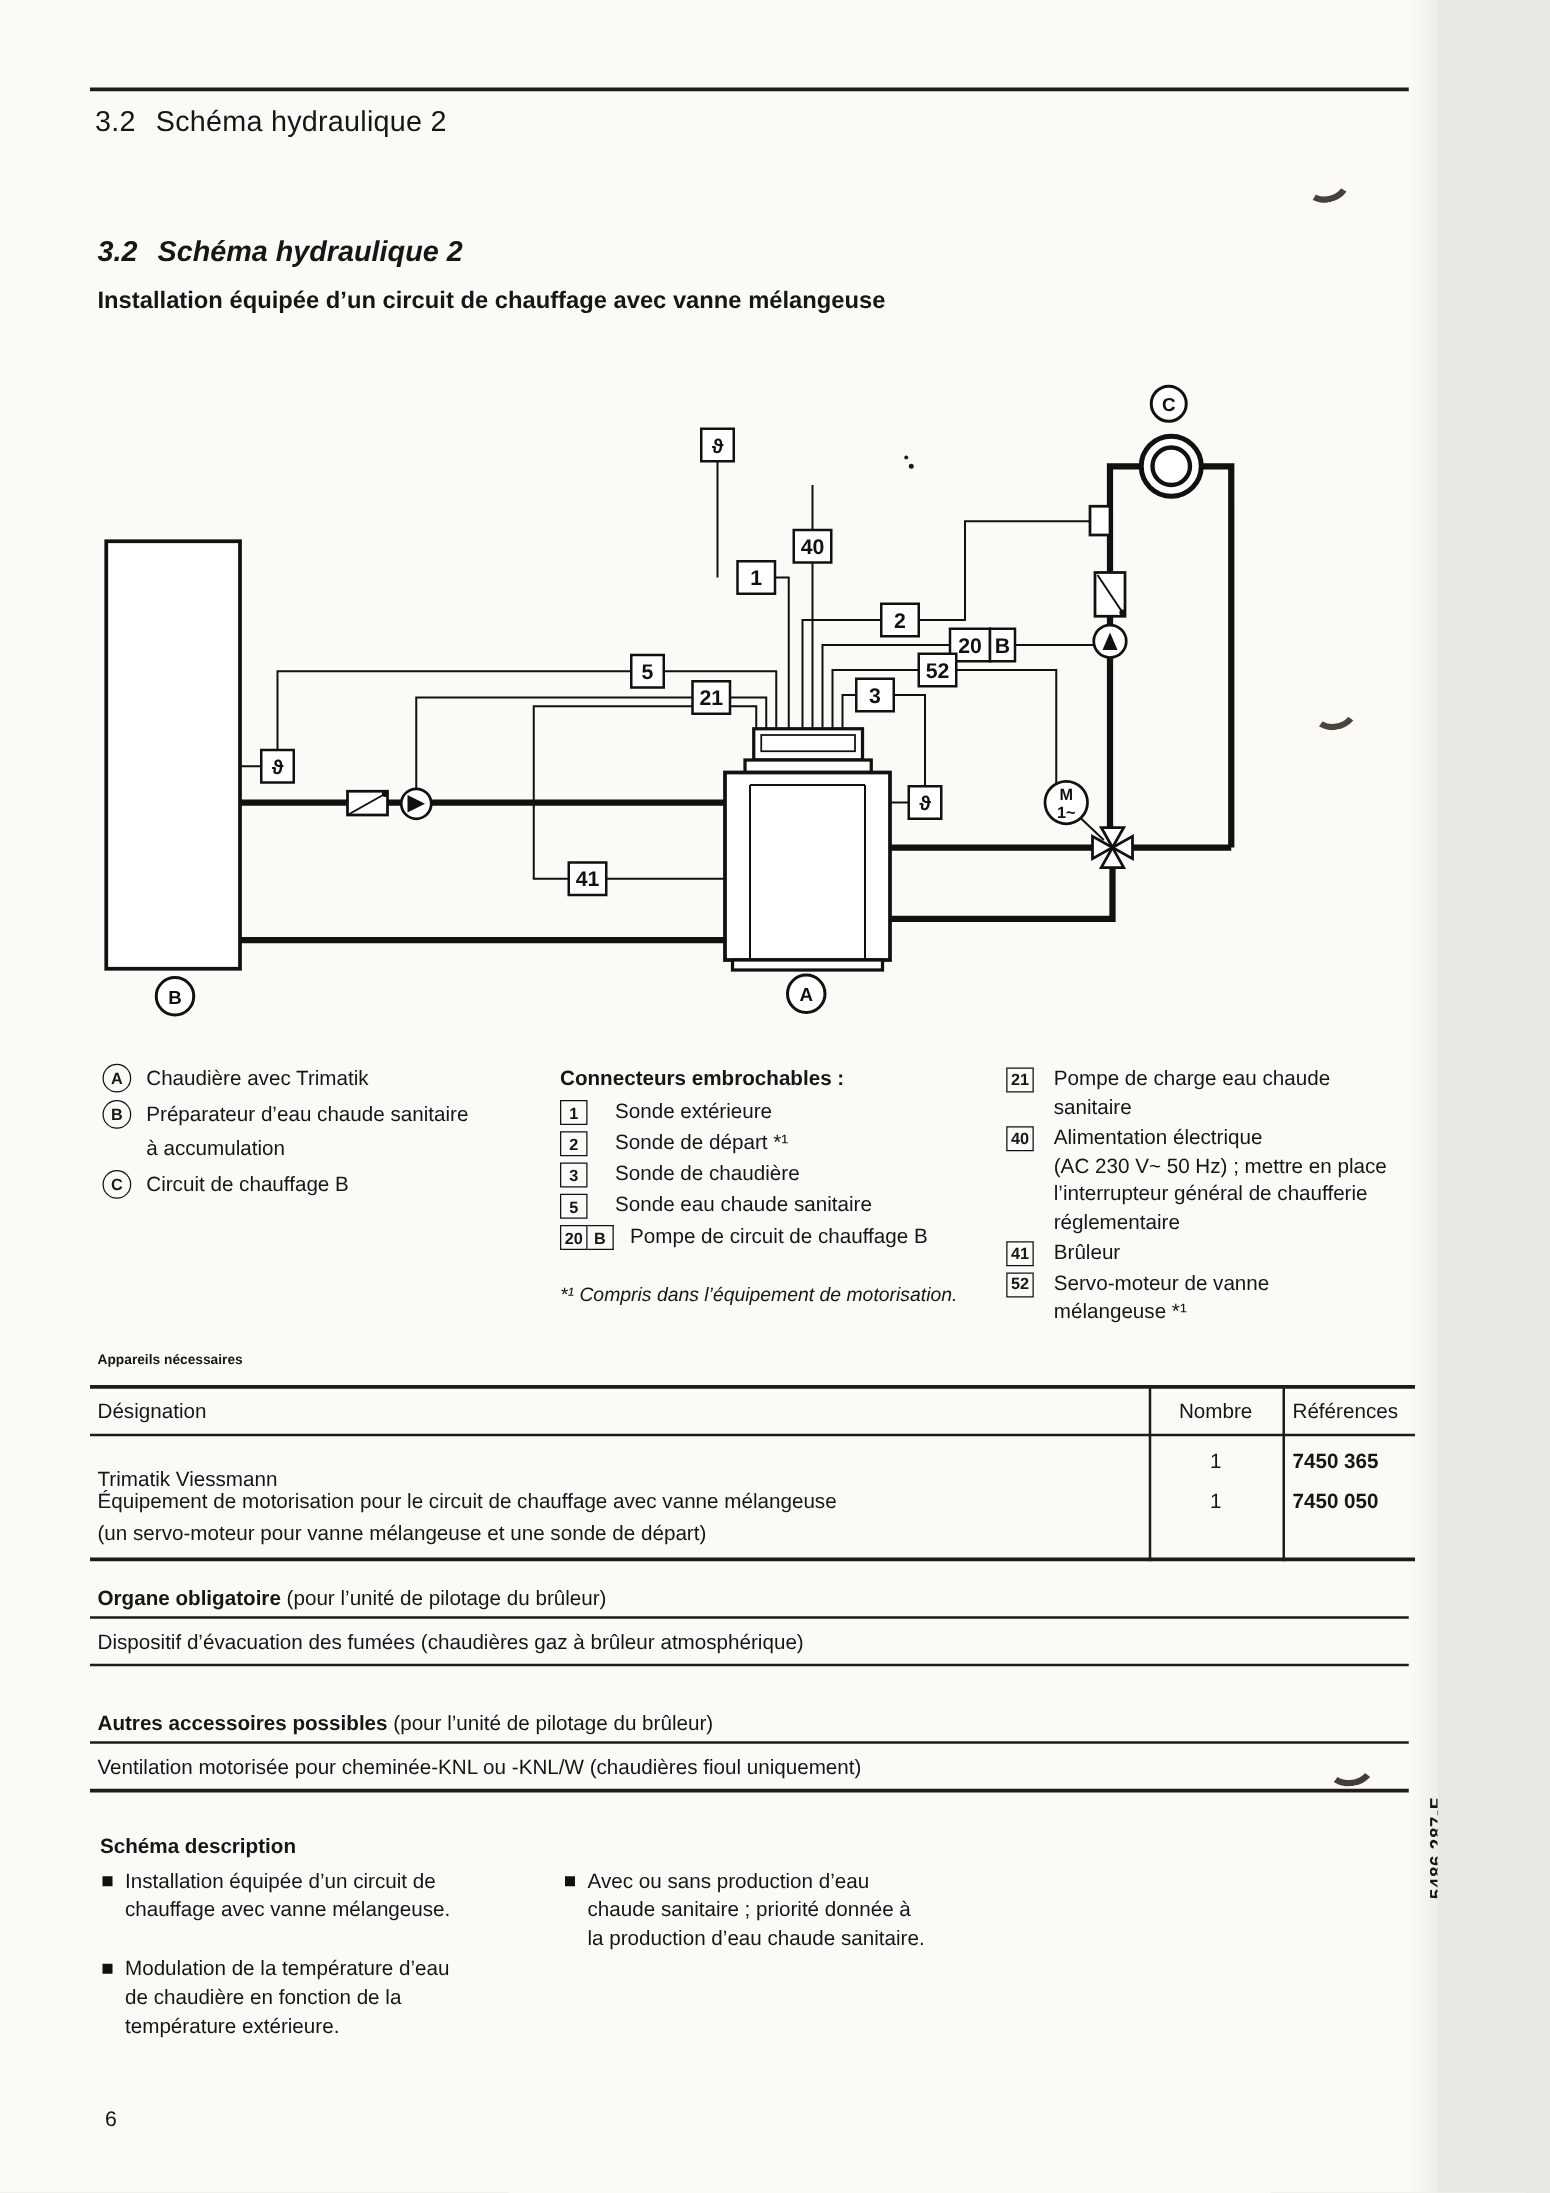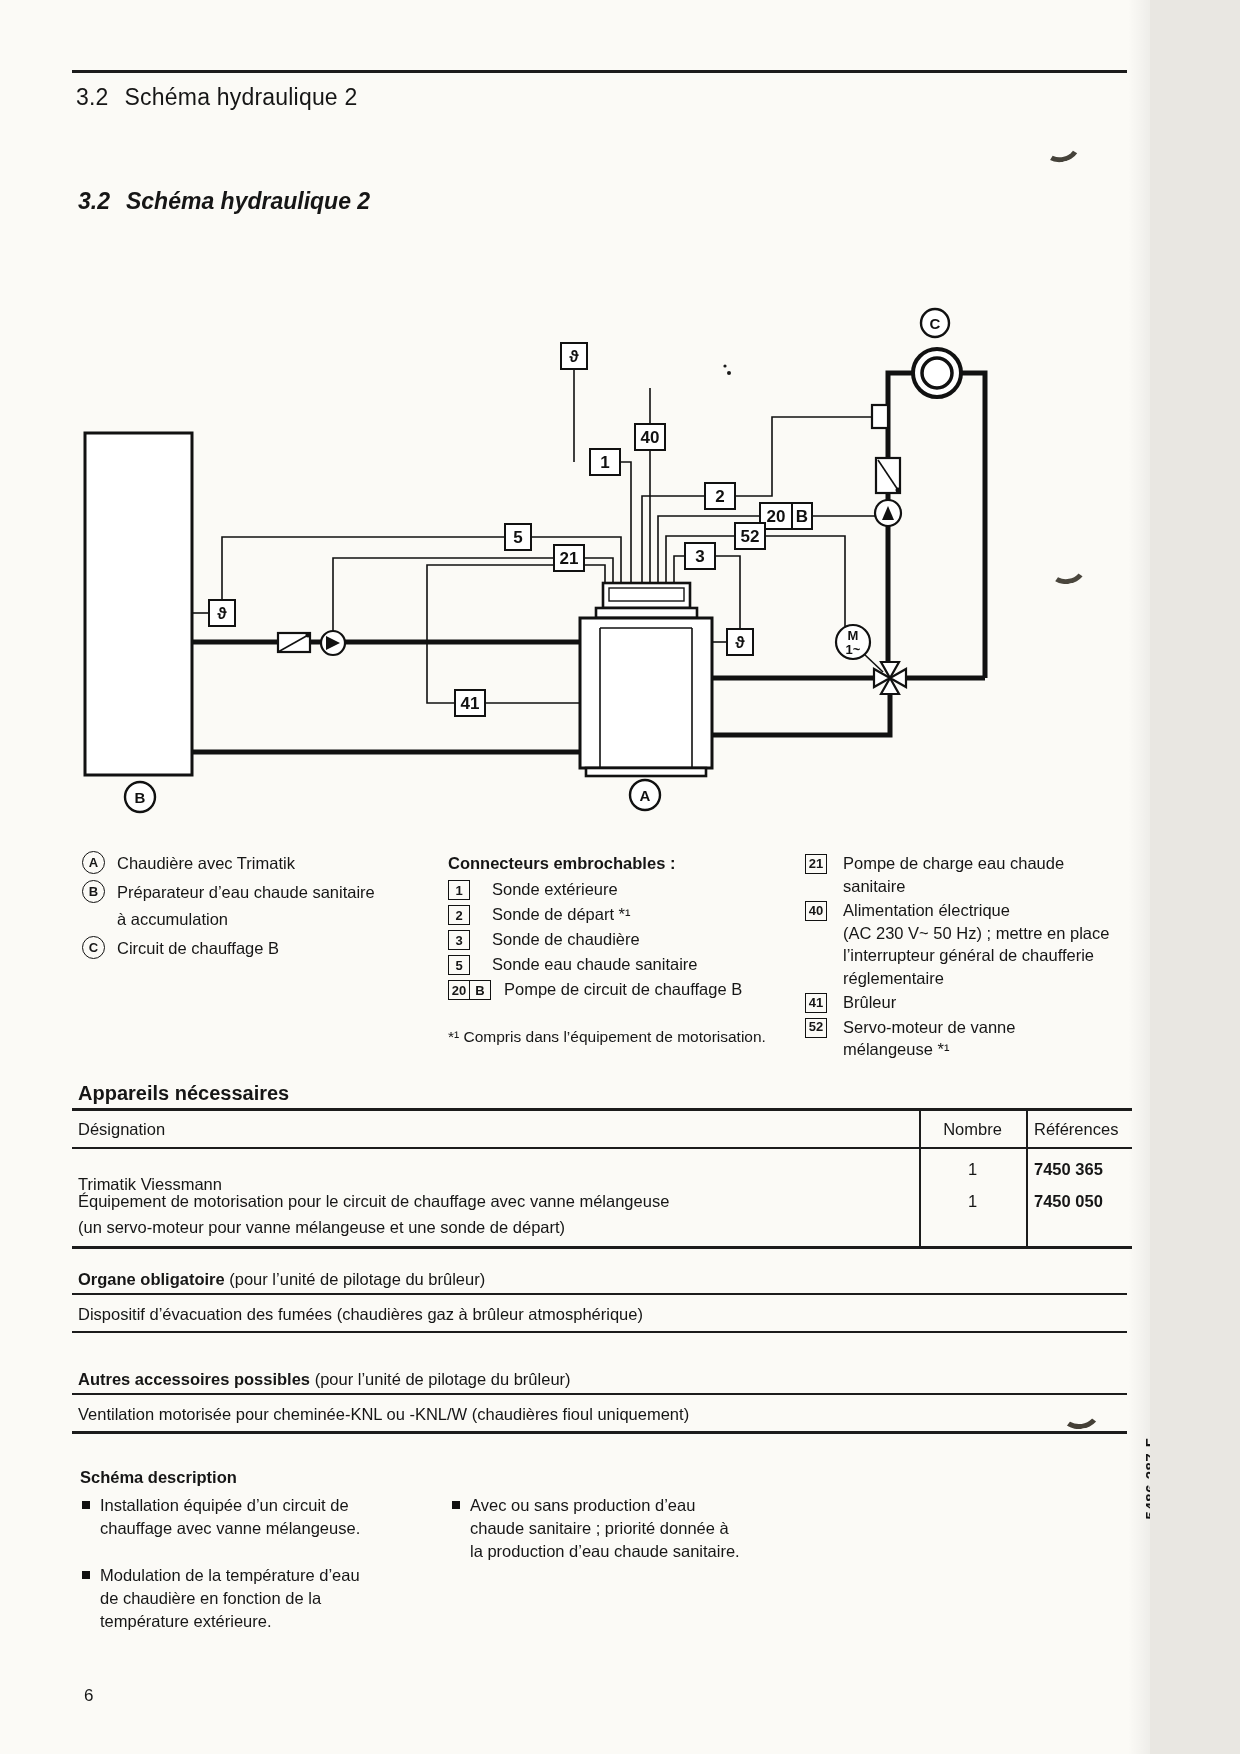--- a/index.html
+++ b/index.html
@@ -28,24 +28,24 @@
   .leg .row{display:flex;margin-bottom:2px;}
   .cmark{flex:0 0 auto;display:inline-flex;width:21px;height:21px;border:1.8px solid #111;
          border-radius:50%;align-items:center;justify-content:center;font-size:13px;
          font-weight:bold;margin-right:12px;margin-top:1px;}
   .bmark{flex:0 0 auto;display:inline-flex;min-width:16px;height:18px;border:1.7px solid #111;
          align-items:center;justify-content:center;font-size:13px;font-weight:bold;
          padding:0 2px;margin-top:2px;}
   .bmark.joined{border-left:none;}
   .mcol{flex:0 0 44px;display:flex;align-items:flex-start;}
   .leg-title{font-weight:bold;margin-bottom:3px;}
-  .footnote{position:absolute;left:448px;top:1028px;font-size:15.5px;}
+  .footnote{position:absolute;left:448px;top:1028px;font-size:15.5px;font-style:italic;}
   
   .tbl{position:absolute;left:72px;top:1082px;width:1060px;font-size:16.5px;}
-  .tbl .title{position:absolute;left:6px;top:0;font-weight:bold;font-size:20px;text-align:center;}
+  .tbl .title{position:absolute;left:6px;top:0;font-weight:bold;font-size:11px;text-align:center;}
   .tbl .line{position:absolute;left:0;width:1060px;background:#1c1c1c;}
   .tbl .vline{position:absolute;width:2px;background:#1c1c1c;}
   .tbl .cell{position:absolute;}
   
   .sec-h{position:absolute;left:78px;font-size:16.5px;}
   .sec-h b{font-size:16.5px;}
   .sec-b{position:absolute;left:78px;font-size:16.5px;}
   
   .desc-title{position:absolute;left:80px;top:1468px;font-weight:bold;font-size:16.5px;}
   .bullet-item{position:absolute;display:flex;font-size:16.5px;line-height:23px;}
@@ -63,20 +63,21 @@
   <div class="rule" style="left:72px;top:70px;width:1055px;height:3px;"></div>
 
   <div class="h-top">
     <span class="num">3.2</span><span>Schéma hydraulique 2</span>
   </div>
 
   <div class="h-main">
     <span class="num">3.2</span><span>Schéma hydraulique 2</span>
   </div>
 
+  <div class="subtitle">Installation équipée d’un circuit de chauffage avec vanne mélangeuse</div>
 
   <svg class="diagram" width="1060" height="550" viewBox="0 0 1060 550">
 
     <g>
       <path class="pipe" d="M122,364 H510"></path>
       <path class="pipe" d="M122,474 H510"></path>
       <path class="pipe" d="M642,400 H804"></path>
       <path class="pipe" d="M836,400 H915"></path>
       <path class="pipe" d="M818,384 L818,95 L915,95 L915,400"></path>
       <path class="pipe" d="M820,414 V457 H642"></path>

